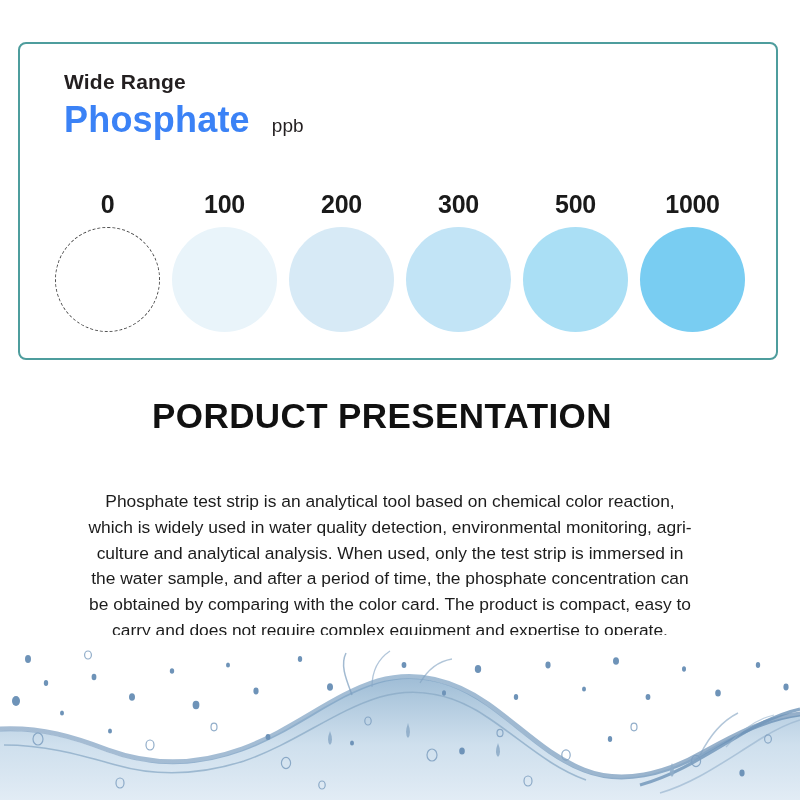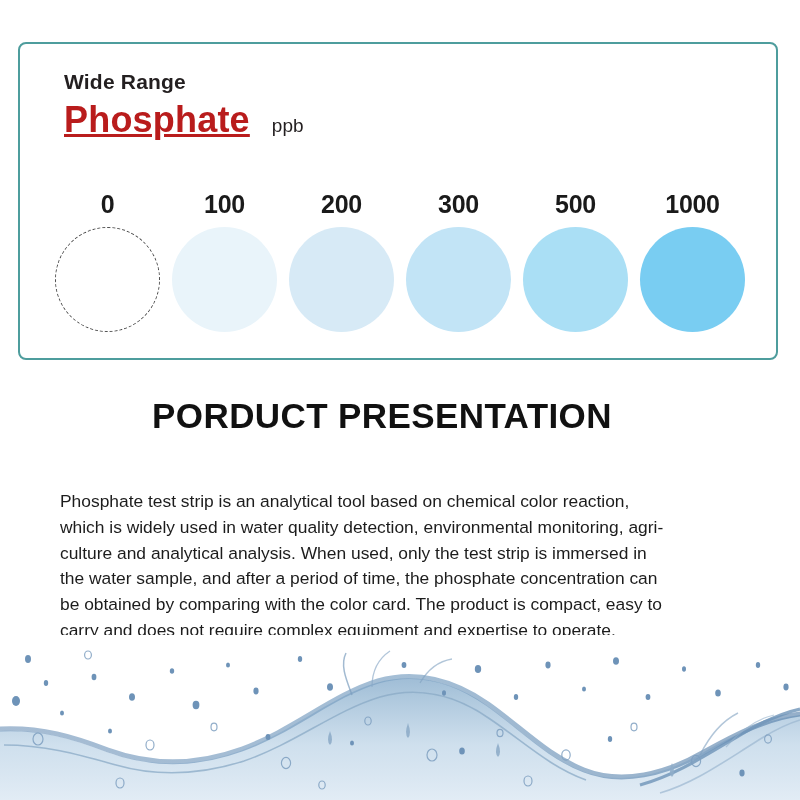--- a/index.html
+++ b/index.html
@@ -47,24 +47,23 @@
 
   .analyte-row {
     display: flex;
     align-items: baseline;
     margin-top: 8px;
   }
 
   .analyte-name {
     font-size: 36px;
     font-weight: bold;
-    color: #b91c1c;
+    color: #3b82f6;
     letter-spacing: 0.2px;
     line-height: 1.05;
-    text-decoration: underline;
   }
 
   .analyte-unit {
     font-size: 19px;
     font-weight: normal;
     color: #231f20;
     margin-left: 22px;
     line-height: 1;
   }
 
@@ -123,21 +122,21 @@
   .body-copy {
     position: absolute;
     left: 60px;
     top: 489px;
     width: 660px;
     font-size: 17.4px;
     line-height: 25.8px;
     color: #1c1c1c;
     text-align: left;
   }
-  .body-copy .ln { display: block; white-space: nowrap; }
+  .body-copy .ln { display: block; white-space: nowrap; text-align: center; }
 
   
   .splash {
     position: absolute;
     left: 0;
     bottom: 0;
     width: 800px;
     height: 165px;
     overflow: hidden;
     background: #ffffff;

